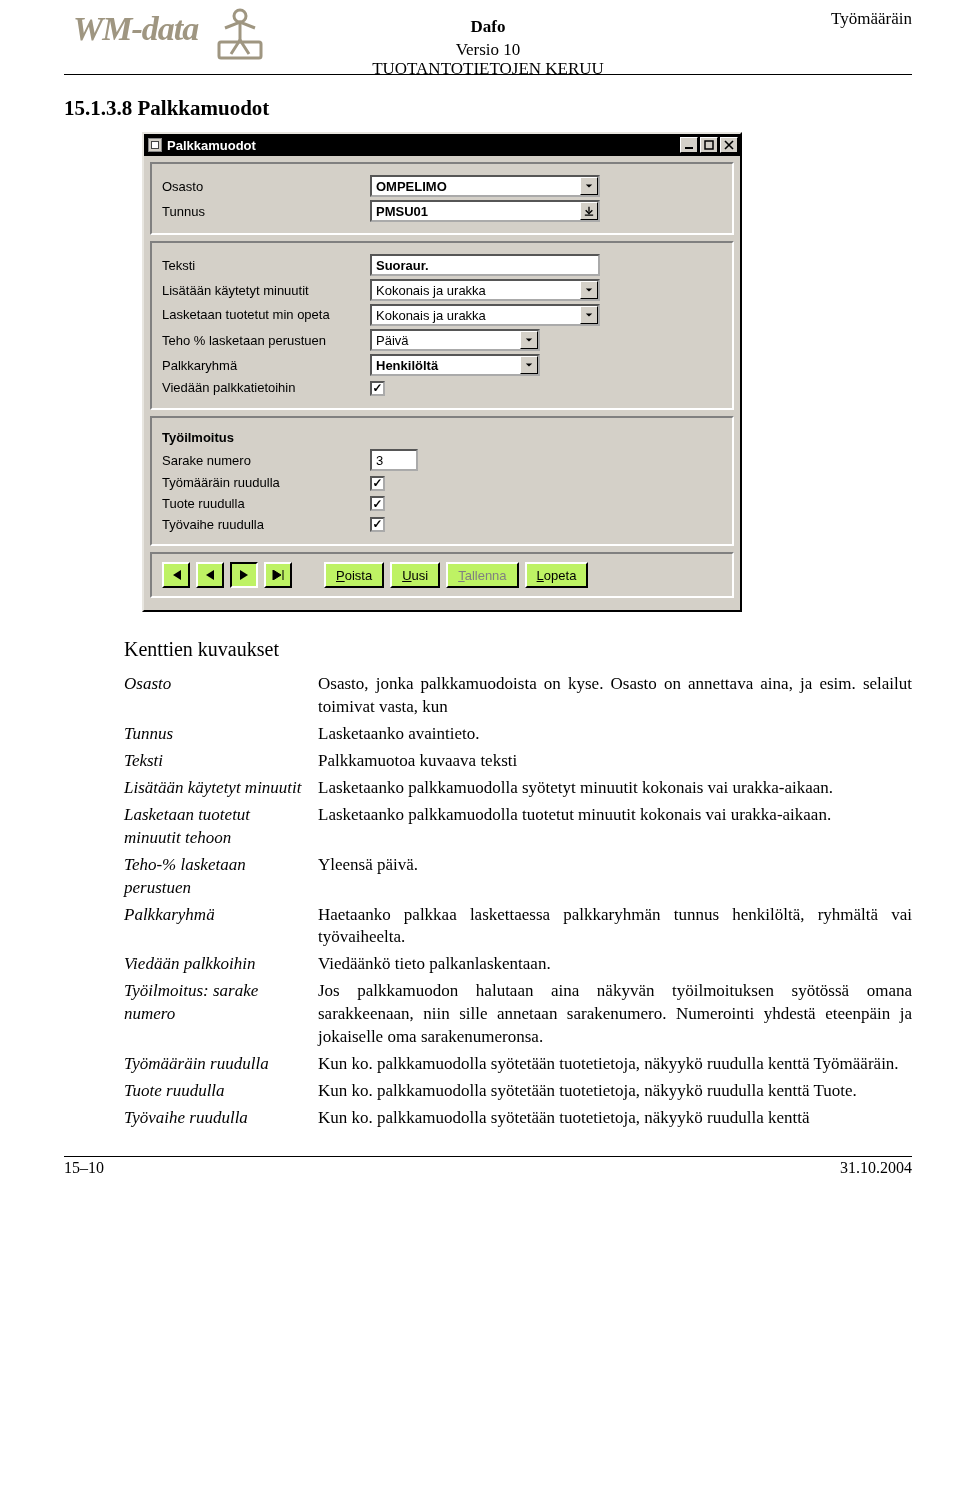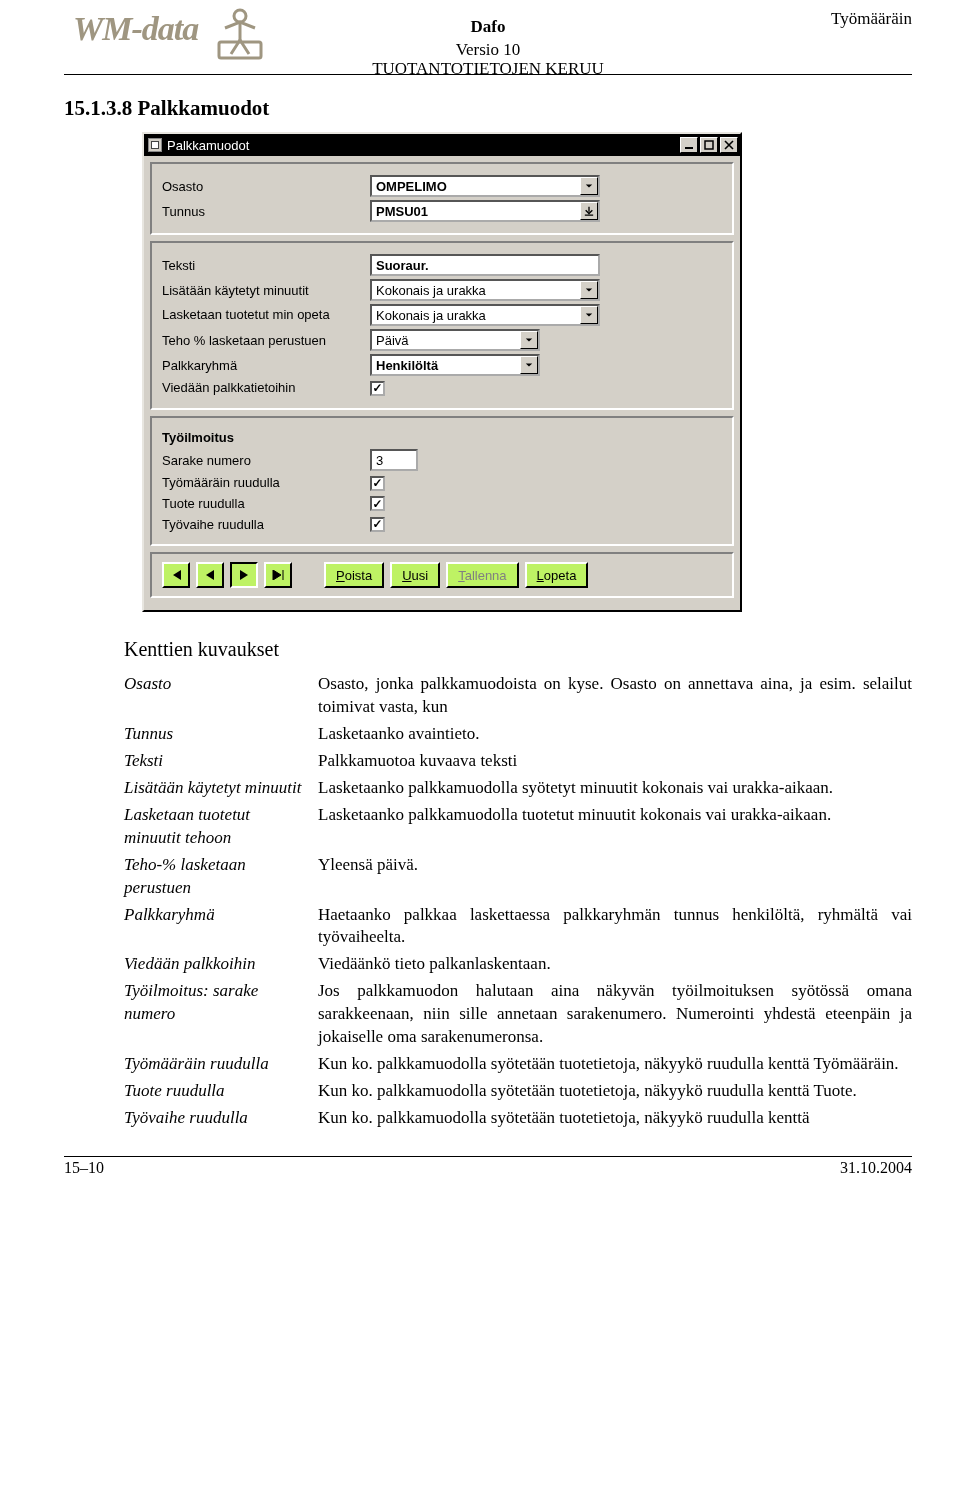--- a/index.html
+++ b/index.html
@@ -40,21 +40,21 @@
   .win {
     width: 600px; margin: 0 0 24px 78px;
     background: #d4d0c8;
     border: 2px solid #000;
     border-top-color: #e8e6e0; border-left-color: #e8e6e0;
     font-family: Tahoma, Arial, sans-serif; font-size: 13px; color: #000;
   }
   .titlebar {
     display: flex; align-items: center; justify-content: space-between;
     background: #000; color: #fff; height: 22px; padding: 0 2px 0 4px;
-    font-weight: 400;
+    font-weight: 700;
   }
   .titlebar-left { display: flex; align-items: center; gap: 5px; }
   .title-ico {
     width: 14px; height: 14px; background: #d4d0c8;
     border: 1px solid #888; position: relative;
   }
   .title-ico::before {
     content: ""; position: absolute; inset: 2px;
     border: 1px solid #444; background: #fff;
   }

